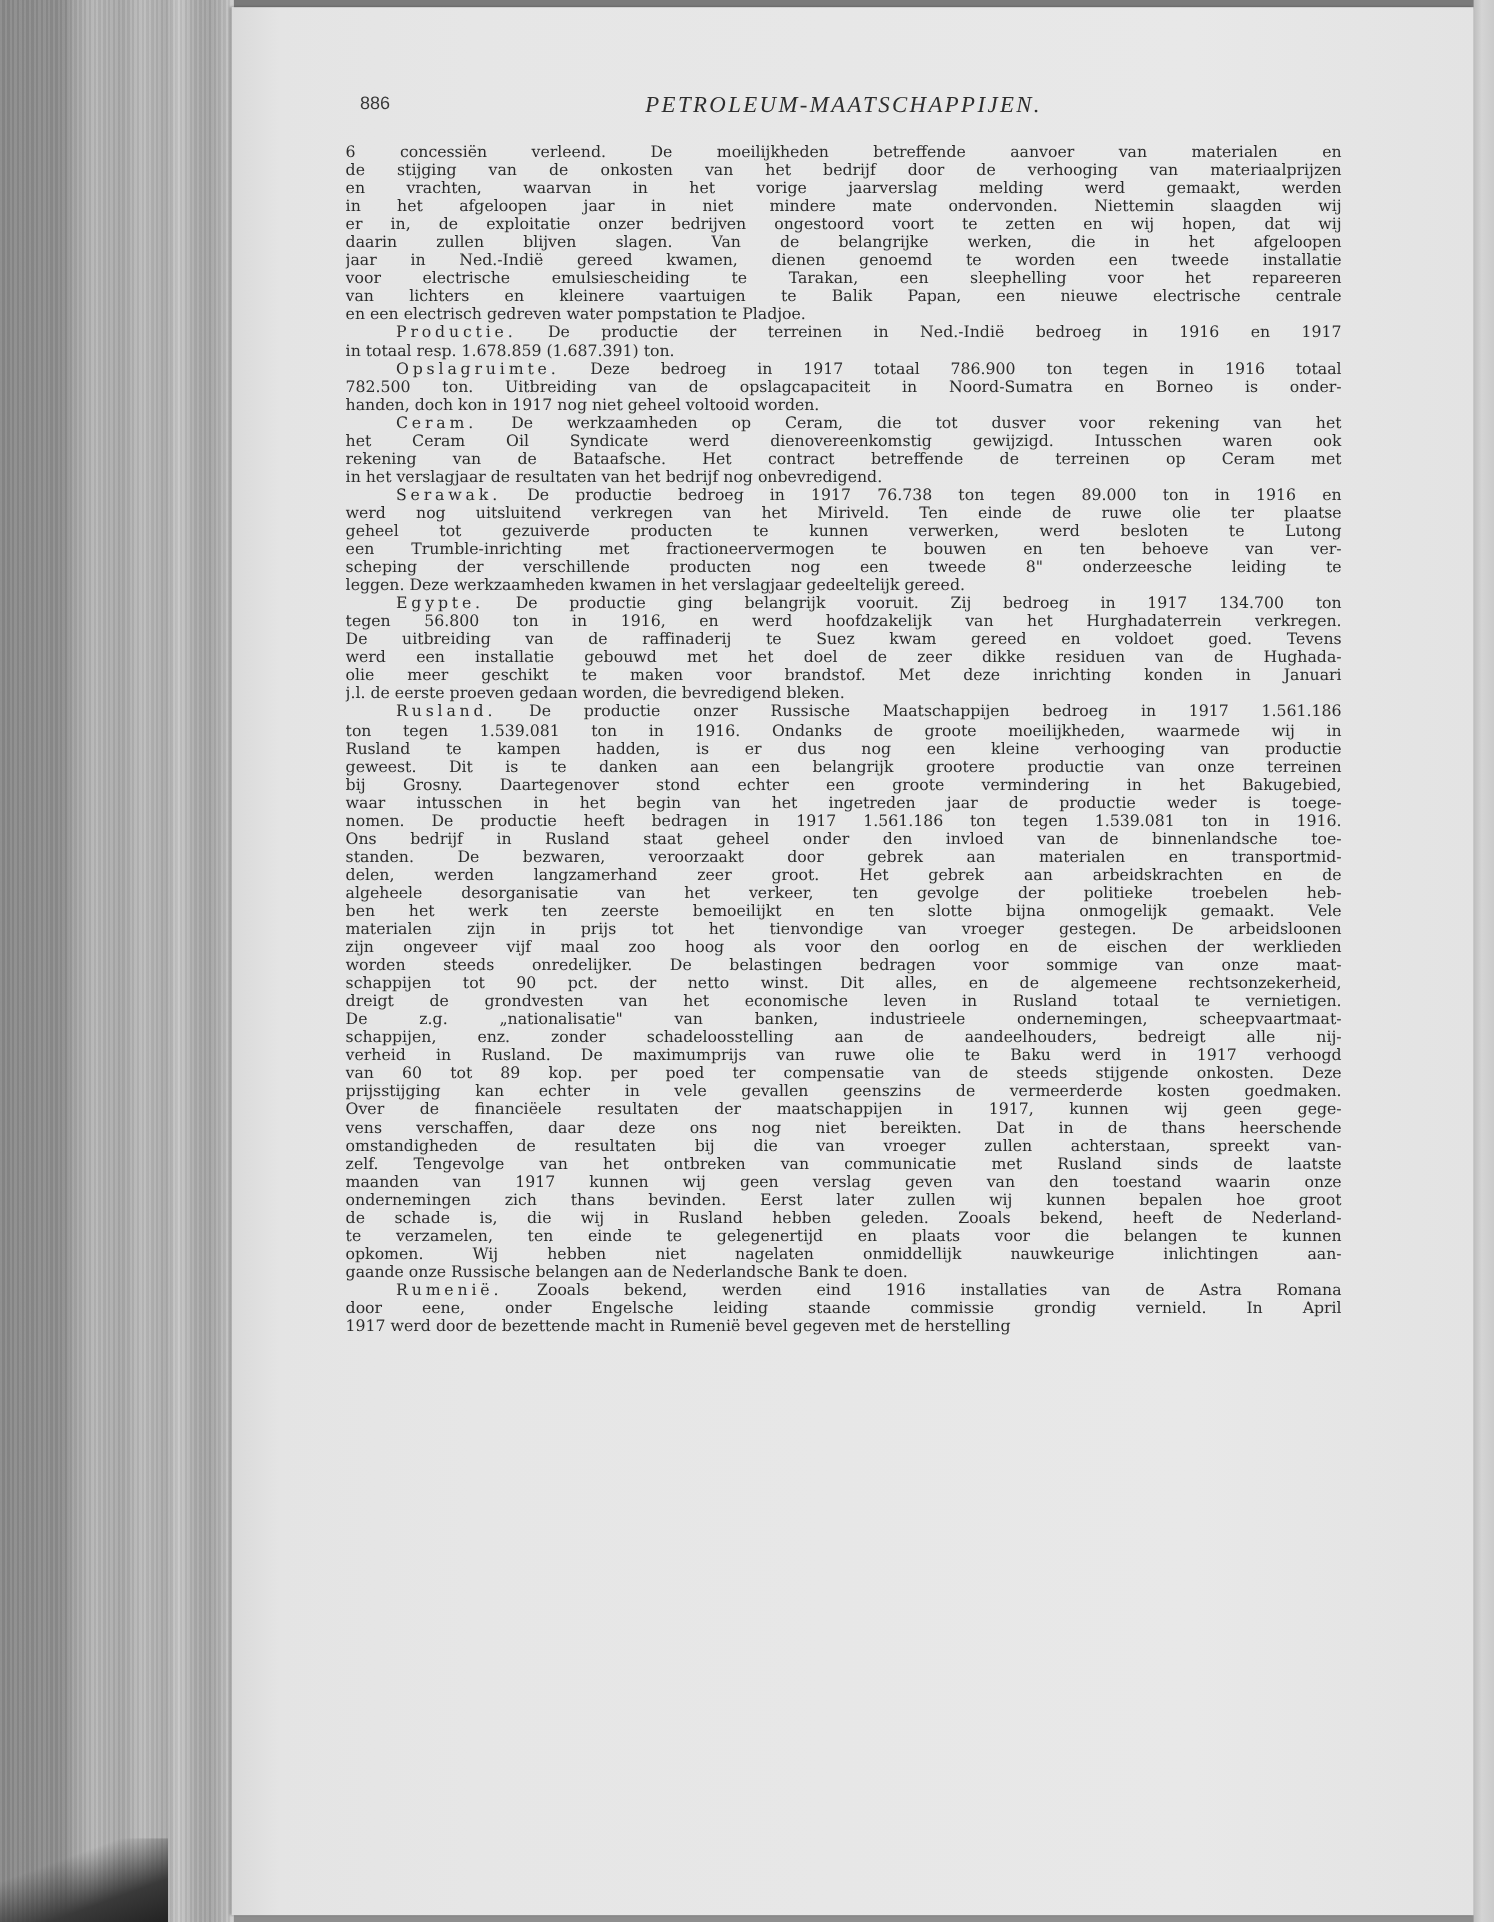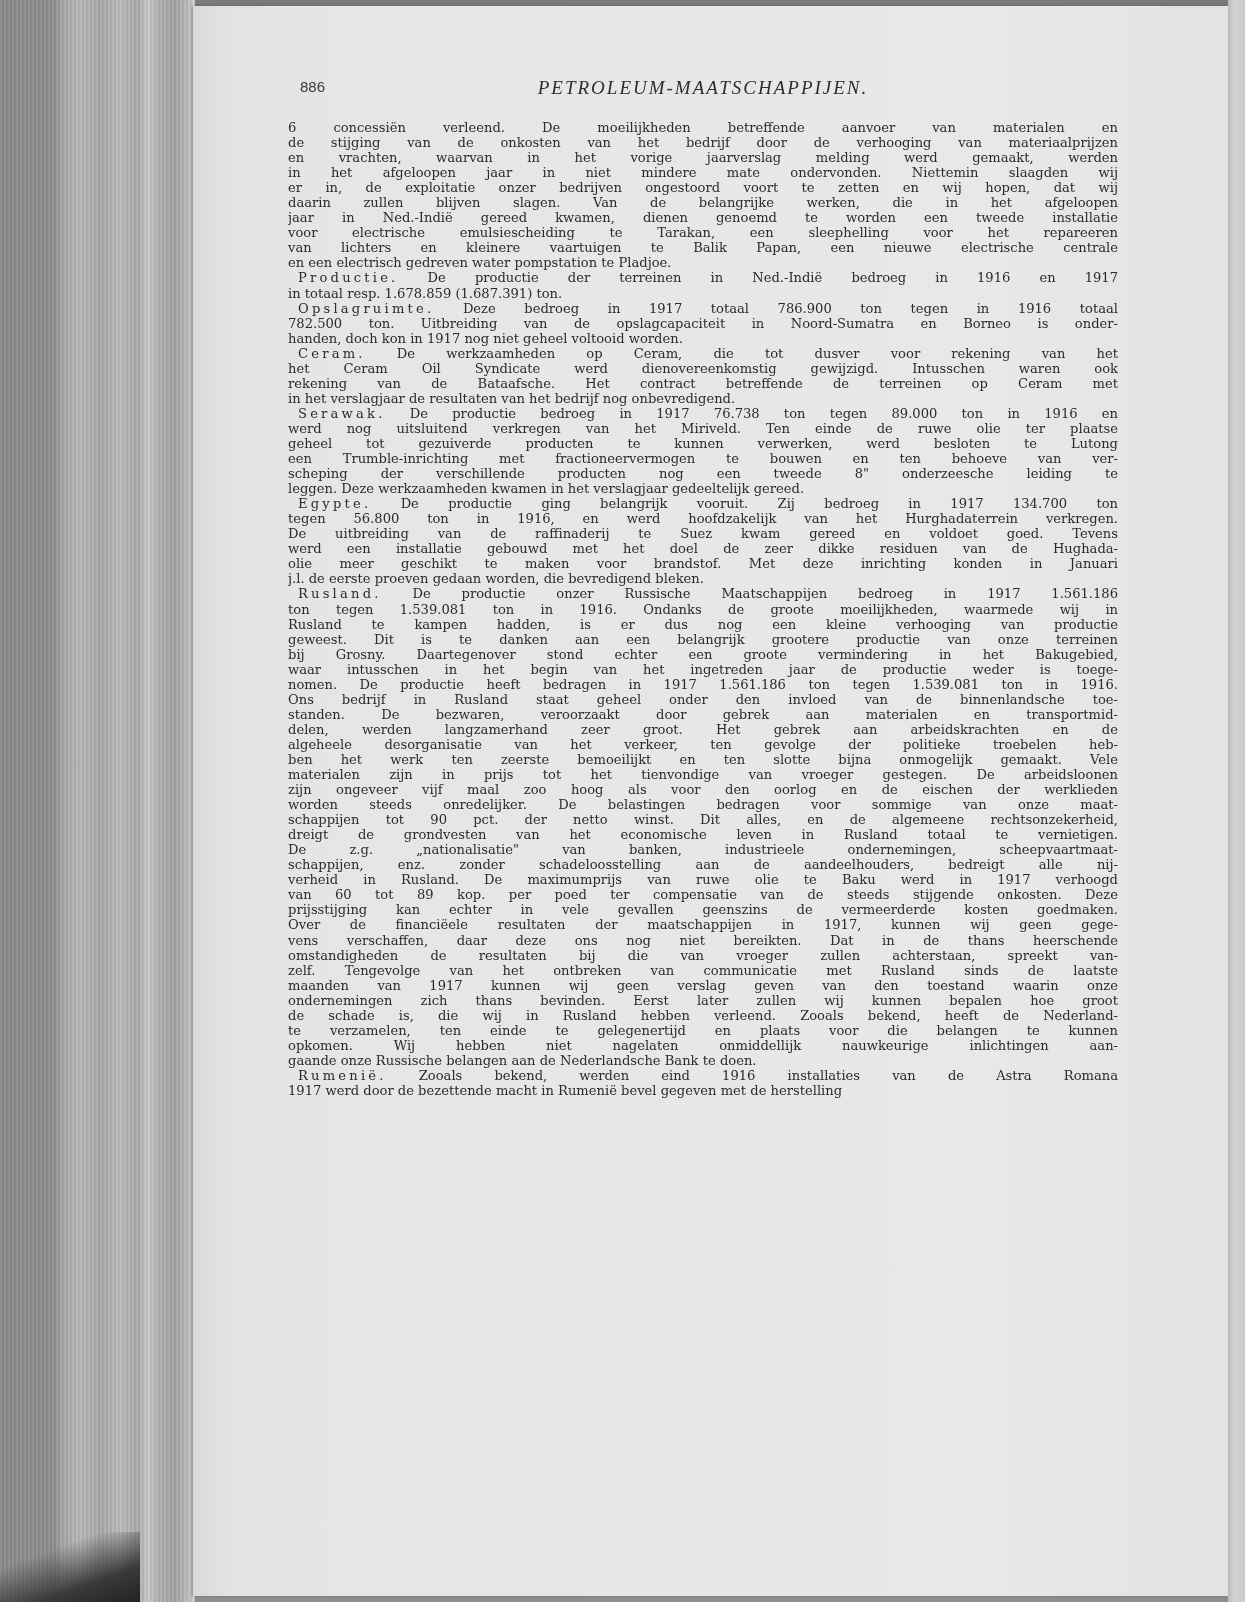--- a/index.html
+++ b/index.html
@@ -51,21 +51,21 @@
     position: absolute; left: 288px; top: 120px; width: 830px;
     font-family: "DejaVu Serif", serif;
     font-size: 13.1px; line-height: 15.05px; color: #2b2b2b;
   }
   .line {
     display: block; white-space: nowrap; text-align: justify;
     text-align-last: justify; height: 15.05px; overflow: hidden;
   }
   .line.last { text-align-last: left; }
   .line.indent { padding-left: 10px; }
-  .spaced { letter-spacing: 3.2px; }
+  .spaced { letter-spacing: 3.2px; margin-left: 32px; }
 </style>
 </head>
 <body>
 
 <div class="top-strip"></div>
 <div class="book-edge"></div>
 <div class="shadow-bottom"></div>
 <div class="right-edge"></div>
 
 <div class="page"></div>
@@ -141,22 +141,23 @@
       <span class="line"><span>schappijen, enz. zonder schadeloosstelling aan de aandeelhouders, bedreigt alle nij-</span></span>
       <span class="line"><span>verheid in Rusland. De maximumprijs van ruwe olie te Baku werd in 1917 verhoogd</span></span>
       <span class="line"><span>van 60 tot 89 kop. per poed ter compensatie van de steeds stijgende onkosten. Deze</span></span>
       <span class="line"><span>prijsstijging kan echter in vele gevallen geenszins de vermeerderde kosten goedmaken.</span></span>
       <span class="line"><span>Over de financiëele resultaten der maatschappijen in 1917, kunnen wij geen gege-</span></span>
       <span class="line"><span>vens verschaffen, daar deze ons nog niet bereikten. Dat in de thans heerschende</span></span>
       <span class="line"><span>omstandigheden de resultaten bij die van vroeger zullen achterstaan, spreekt van-</span></span>
       <span class="line"><span>zelf. Tengevolge van het ontbreken van communicatie met Rusland sinds de laatste</span></span>
       <span class="line"><span>maanden van 1917 kunnen wij geen verslag geven van den toestand waarin onze</span></span>
       <span class="line"><span>ondernemingen zich thans bevinden. Eerst later zullen wij kunnen bepalen hoe groot</span></span>
-      <span class="line"><span>de schade is, die wij in Rusland hebben verleend. Zooals bekend, heeft de Nederland-</span></span>
+      <span class="line"><span>de schade is, die wij in Rusland hebben geleden. Zooals bekend, heeft de Nederland-</span></span>
       <span class="line"><span>te verzamelen, ten einde te gelegenertijd en plaats voor die belangen te kunnen</span></span>
       <span class="line"><span>opkomen. Wij hebben niet nagelaten onmiddellijk nauwkeurige inlichtingen aan-</span></span>
       <span class="line last"><span>gaande onze Russische belangen aan de Nederlandsche Bank te doen.</span></span>
     </div>
     <div>
       <span class="line indent"><span class="spaced">Rumenië.</span> <span>Zooals bekend, werden eind 1916 installaties van de Astra Romana</span></span>
+      <span class="line"><span>door eene, onder Engelsche leiding staande commissie grondig vernield. In April</span></span>
       <span class="line last"><span>1917 werd door de bezettende macht in Rumenië bevel gegeven met de herstelling</span></span>
     </div>
   </div>
 
 </body></html>

